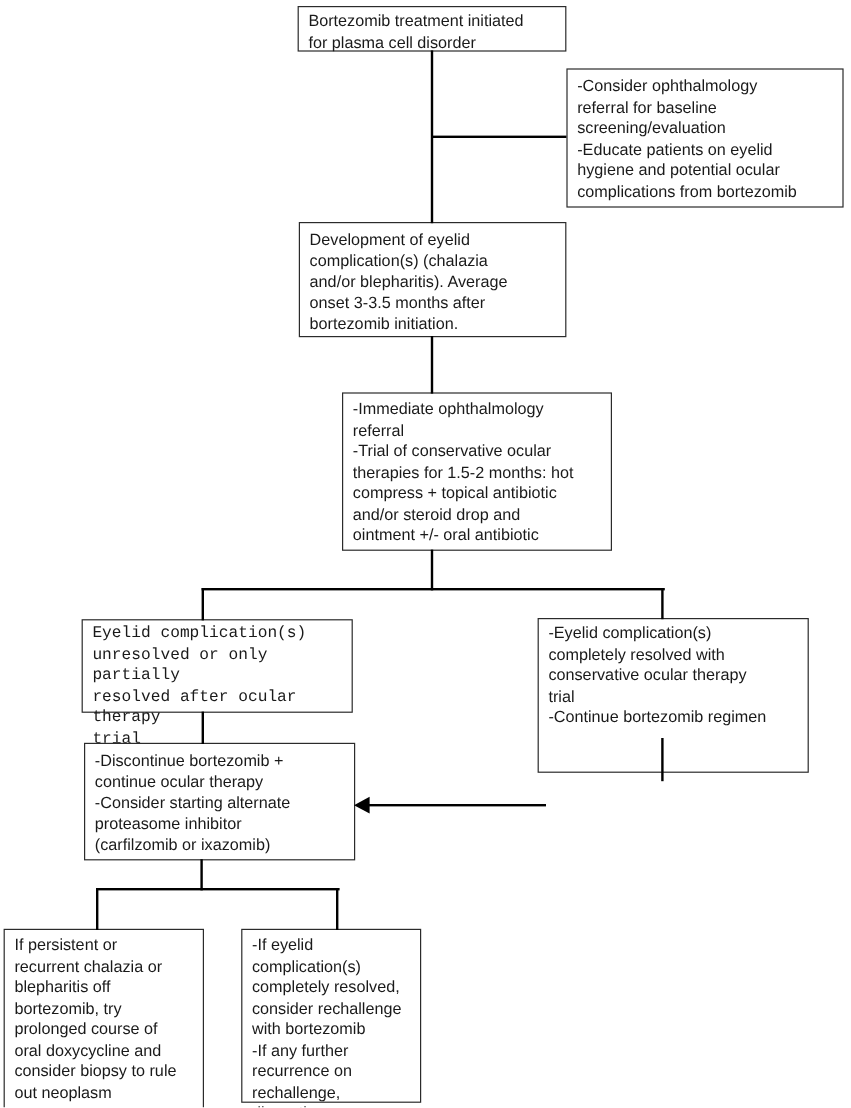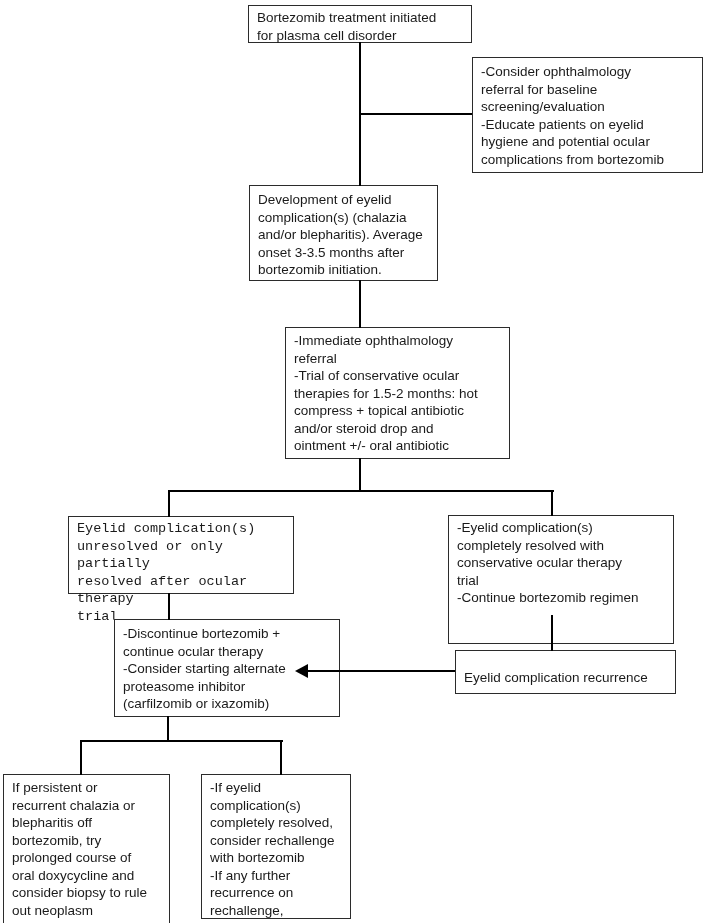--- a/index.html
+++ b/index.html
@@ -35,25 +35,25 @@
     width: 0;
     height: 0;
     border-top: 7px solid transparent;
     border-bottom: 7px solid transparent;
     border-right: 13px solid #000000;
   }
 
   
   #n-start        { left: 248px; top: 5px;   width: 224px; height: 38px; }
   #n-baseline     { left: 472px; top: 57px;  width: 231px; height: 116px; padding-top: 5px; }
-  #n-development  { left: 249px; top: 185px; width: 189px; height: 96px;  padding-top: 5px; }
+  #n-development  { left: 249px; top: 185px; width: 223px; height: 96px;  padding-top: 5px; }
   #n-conservative { left: 248px; top: 327px; width: 225px; height: 132px; padding-top: 4px; margin-left: 37px; }
   #n-unresolved   { left: 68px;  top: 516px; width: 226px; height: 78px; font-family: Liberation Mono, monospace; }
   #n-resolved     { left: 448px; top: 515px; width: 226px; height: 129px; }
-  #n-discontinue  { left: 70px;  top: 619px; width: 226px; height: 98px;  padding-top: 5px; margin-left: 44px; }
+  #n-discontinue  { left: 70px;  top: 619px; width: 226px; height: 98px;  padding-top: 5px; }
   #n-recurrence   { left: 455px; top: 650px; width: 221px; height: 44px;  padding-top: 18px; }
   #n-persistent   { left: 3px;   top: 774px; width: 167px; height: 169px; padding-top: 4px; }
   #n-rechallenge  { left: 201px; top: 774px; width: 150px; height: 145px; padding-top: 4px; }
 
   
   #l-v1    { left: 359px; top: 42px;  width: 2px;   height: 144px; }
   #l-h1    { left: 360px; top: 113px; width: 112px; height: 2px; }
   #l-v2    { left: 359px; top: 280px; width: 2px;   height: 48px; }
   #l-v3    { left: 359px; top: 458px; width: 2px;   height: 34px; }
   #l-h2    { left: 168px; top: 490px; width: 386px; height: 2px; }
@@ -107,21 +107,20 @@
 conservative ocular therapy
 trial
 -Continue bortezomib regimen</div>
 
   <div class="node" id="n-discontinue">-Discontinue bortezomib +
 continue ocular therapy
 -Consider starting alternate
 proteasome inhibitor
 (carfilzomib or ixazomib)</div>
 
-  <div class="node" id="n-recurrence">Eyelid complication recurrence</div>
 
   <div class="node" id="n-persistent">If persistent or
 recurrent chalazia or
 blepharitis off
 bortezomib, try
 prolonged course of
 oral doxycycline and
 consider biopsy to rule
 out neoplasm</div>
 

